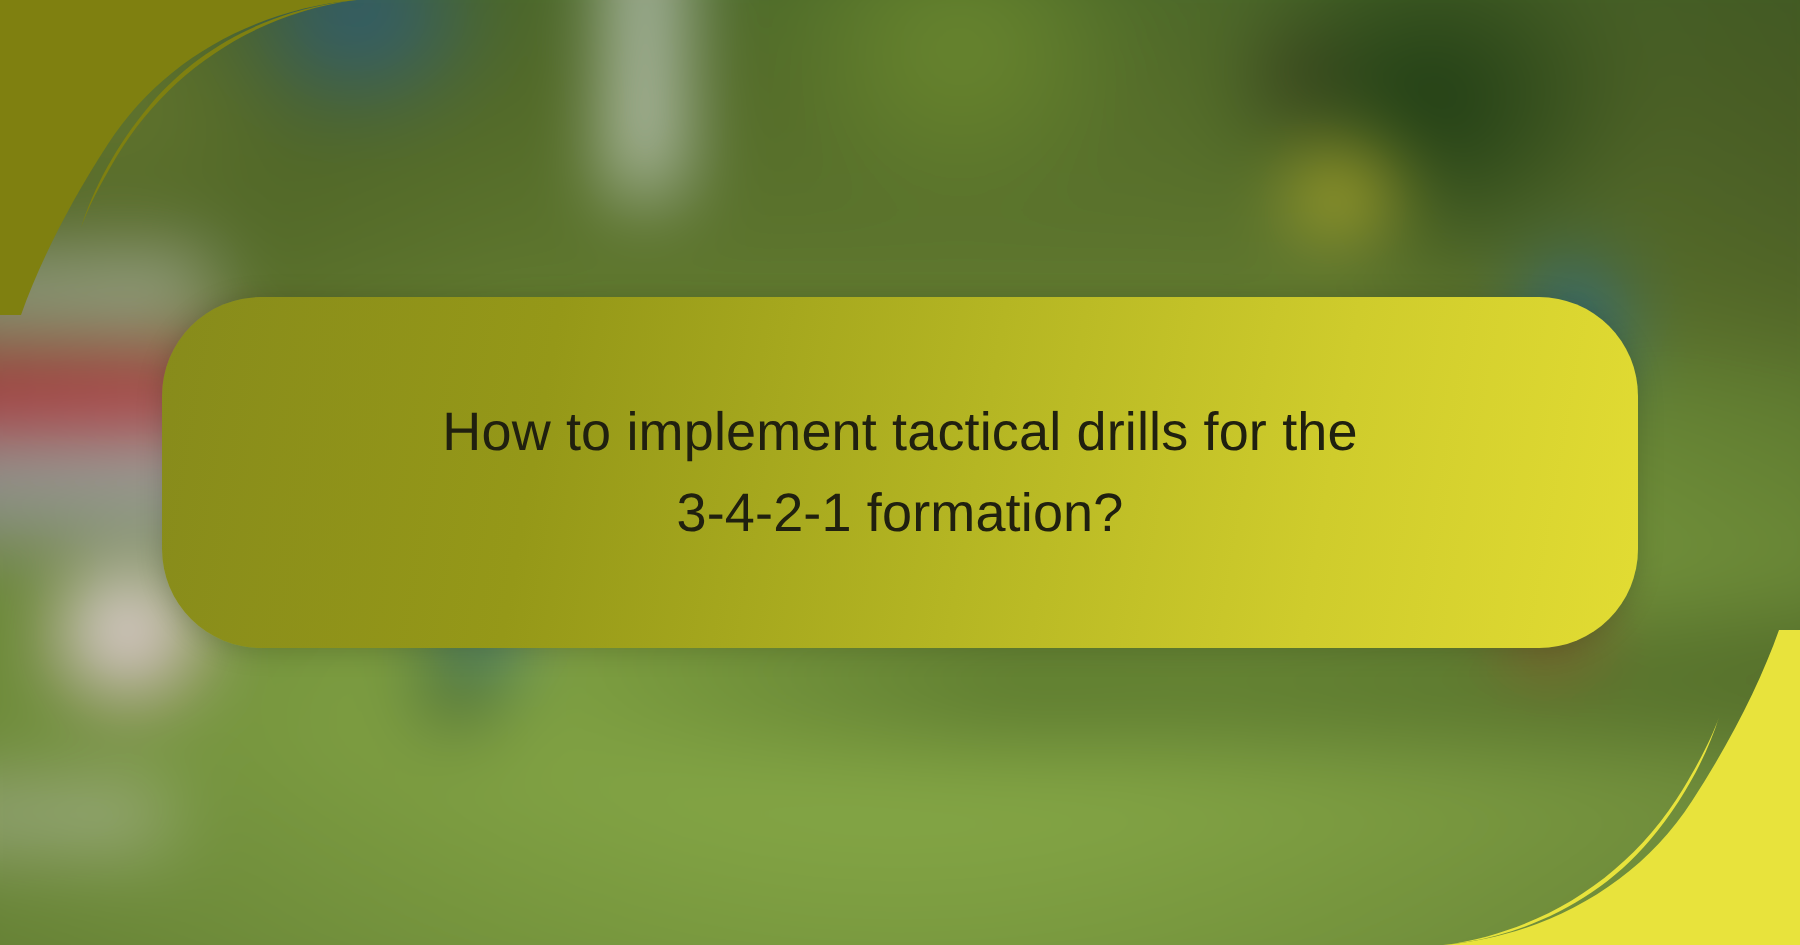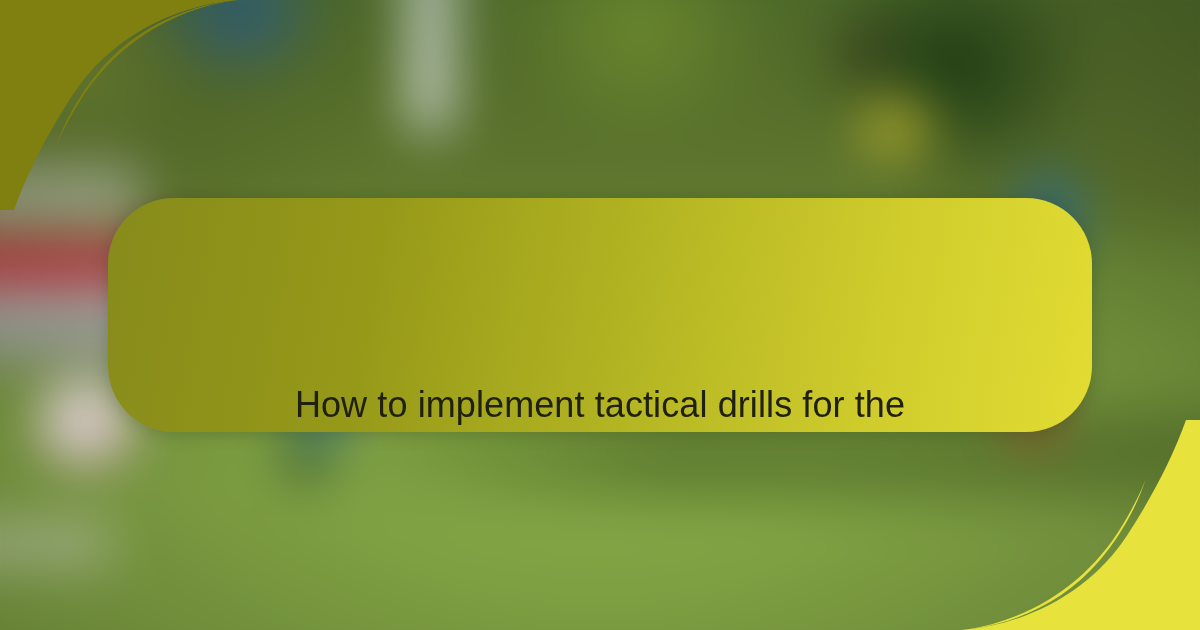--- a/index.html
+++ b/index.html
@@ -124,21 +124,21 @@
   
   #card {
     position: absolute;
     left: 108px;
     top: 198px;
     width: 984px;
     height: 234px;
     border-radius: 66px;
     background: linear-gradient(100deg, #878b1b 0%, #959818 26%, #b5b623 55%, #cfcc2c 78%, #e2dc33 100%);
     display: flex;
-    align-items: flex-end;
+    align-items: center;
     justify-content: center;
     box-shadow: 0 2px 18px rgba(0,0,0,.18);
   }
   #card-title {
     margin: 0;
     padding: 0 56px;
     text-align: center;
     font-size: 36px;
     line-height: 1.5;
     font-weight: 400;
@@ -178,16 +178,17 @@
   </svg>
 
   <svg class="swoosh" id="swoosh-br" viewBox="0 0 250 210" preserveAspectRatio="none">
     <path d="M0,0 L238,0 C170,6 108,40 72,96 C46,136 26,176 14,210 L0,210 Z" fill="#e8e33c"></path>
     <path d="M236,0 C168,10 112,48 78,104 C66,124 58,140 54,152 C62,126 78,96 100,70 C132,32 176,10 222,2 Z" fill="#e8e33c"></path>
   </svg>
 
   <div id="card">
     <h1 id="card-title">
       <span class="line">How to implement tactical drills for the</span>
+      <span class="line">3-4-2-1 formation?</span>
     </h1>
   </div>
 
 </div>
 
 </body></html>

